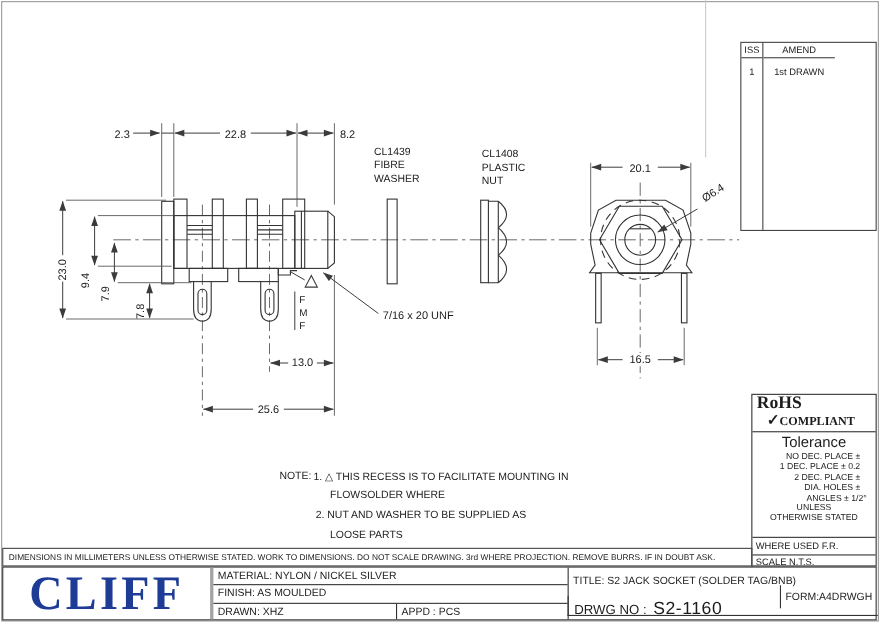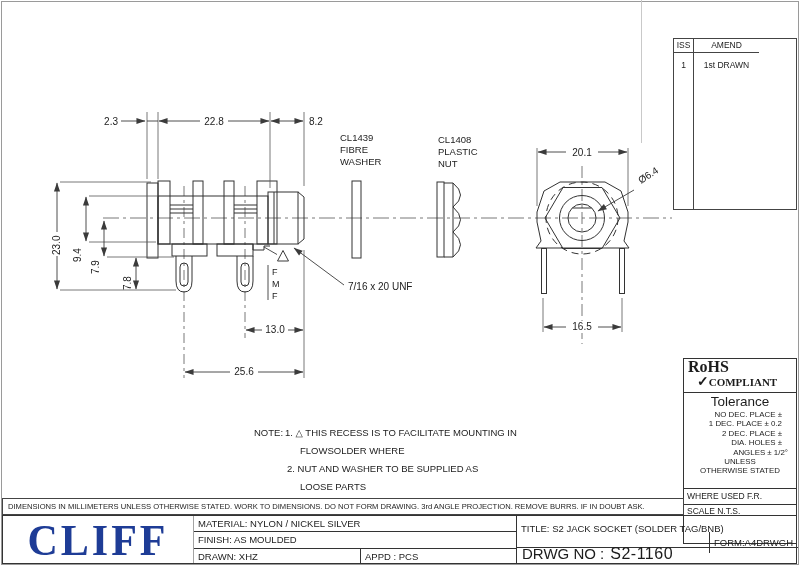--- a/index.html
+++ b/index.html
@@ -12,21 +12,21 @@
   
   .rev{left:673px;top:2px;width:124px;height:172px;border:1px solid #444;display:flex;margin-top:36px;}
   .rev-col{height:100%;border-right:1px solid #444;box-sizing:border-box;}
   .rev-col:last-child{border-right:none;}
   .rev-h{height:13px;border-bottom:1px solid #444;font-size:8.5px;text-align:center;line-height:13px;}
   .rev-v{padding-top:7px;font-size:8.5px;text-align:center;}
 
   .artifact{left:641px;top:0;width:1px;height:143px;background:#c9c9c9;}
 
   
-  .side-col{left:683px;top:358px;width:114px;height:186px;border:1px solid #333;font-size:8.5px;}
+  .side-col{left:683px;top:358px;width:114px;height:157px;border:1px solid #333;font-size:8.5px;}
   .rohs{height:33px;border-bottom:1px solid #333;font-family:"Liberation Serif",serif;font-weight:bold;}
   .rohs-line1{font-size:16px;padding-left:4px;line-height:16px;}
   .rohs-line2{font-size:11px;padding-left:13px;margin-top:-2px;}
   .rohs-check{font-size:14px;}
   .tol{height:94px;border-bottom:1px solid #333;}
   .tol-title{font-size:13.5px;text-align:center;margin:1px 0 1px 0;}
   .tol-line{font-size:7.9px;line-height:9.4px;text-align:right;padding-right:14px;}
   .tol-line:nth-child(6){padding-right:8px;}
   .tol-line.center{text-align:center;padding-right:0;}
   .where{height:15px;border-bottom:1px solid #333;line-height:15px;padding-left:3px;}
@@ -35,31 +35,31 @@
   
   .disc{left:2px;top:498px;width:682px;height:17px;border:1px solid #444;
         font-size:7.6px;line-height:15px;padding-left:5px;white-space:nowrap;overflow:hidden;}
 
   
   .note{font-size:9.5px;white-space:nowrap;}
 
   
   .tblock{left:2px;top:515px;width:795px;height:49px;border:1px solid #333;}
   .cell{position:absolute;box-sizing:border-box;font-size:9.5px;padding:2px 0 0 4px;white-space:nowrap;overflow:hidden;}
-  .c-logo{left:0;top:0;width:191px;height:47px;border-right:1px solid #a3a3a3;
+  .c-logo{left:0;top:0;width:191px;height:47px;border-right:3px solid #a3a3a3;
           display:flex;align-items:center;justify-content:center;padding:0;}
   .logo-text{font-family:"Liberation Serif",serif;font-weight:bold;font-size:42px;
              letter-spacing:3px;color:#1e3c96;transform:scaleY(1.04);}
   .c-material{left:191px;top:0;width:322px;height:16px;border-bottom:1px solid #333;}
   .c-finish{left:191px;top:16px;width:322px;height:17px;border-bottom:1px solid #333;}
   .c-drawn{left:191px;top:33px;width:167px;height:14px;border-right:1px solid #333;}
   .c-appd{left:358px;top:33px;width:155px;height:14px;}
-  .c-title{left:513px;top:0;width:282px;height:32px;border-left:1px solid #333;border-bottom:1px solid #333;padding-top:7px;}
+  .c-title{left:513px;top:0;width:282px;height:44px;border-left:1px solid #333;border-bottom:1px solid #333;padding-top:7px;}
   .c-drwg{left:513px;top:26px;width:193px;height:21px;border-left:1px solid #333;display:flex;align-items:center;gap:6px;padding-left:5px;}
-  .drwg-label{font-size:15px;}
+  .drwg-label{font-size:12px;}
   .drwg-no{font-size:16px;letter-spacing:0.5px;}
   .c-form{left:706px;top:16px;width:89px;height:21px;border-left:1px solid #333;padding-top:5px;}
 </style>
 </head>
 <body>
 
 <div class="page">
   <div class="frame"></div>
   <div class="abs artifact"></div>
 
@@ -209,21 +209,21 @@
       <div class="tol-line">2 DEC. PLACE ±</div>
       <div class="tol-line">DIA. HOLES ±</div>
       <div class="tol-line">ANGLES ± 1/2°</div>
       <div class="tol-line center">UNLESS</div>
       <div class="tol-line center">OTHERWISE STATED</div>
     </div>
     <div class="where">WHERE USED F.R.</div>
     <div class="scale">SCALE N.T.S.</div>
   </div>
 
-  <div class="abs disc">DIMENSIONS IN MILLIMETERS UNLESS OTHERWISE STATED. WORK TO DIMENSIONS. DO NOT FORM DRAWING. 3rd ANGLE PROJECTION. REMOVE BURRS. IF IN DOUBT ASK.</div>
+  <div class="abs disc">DIMENSIONS IN MILLIMETERS UNLESS OTHERWISE STATED. WORK TO DIMENSIONS. DO NOT SCALE DRAWING. 3rd WHERE PROJECTION. REMOVE BURRS. IF IN DOUBT ASK.</div>
 
   <div class="abs tblock">
     <div class="cell c-logo">
       <span class="logo-text">CLIFF</span>
     </div>
     <div class="cell c-material">MATERIAL: NYLON / NICKEL SILVER</div>
     <div class="cell c-finish">FINISH: AS MOULDED</div>
     <div class="cell c-appd">APPD :  PCS</div>
     <div class="cell c-drawn">DRAWN: XHZ</div>
     <div class="cell c-title">TITLE: S2 JACK SOCKET (SOLDER TAG/BNB)</div>

